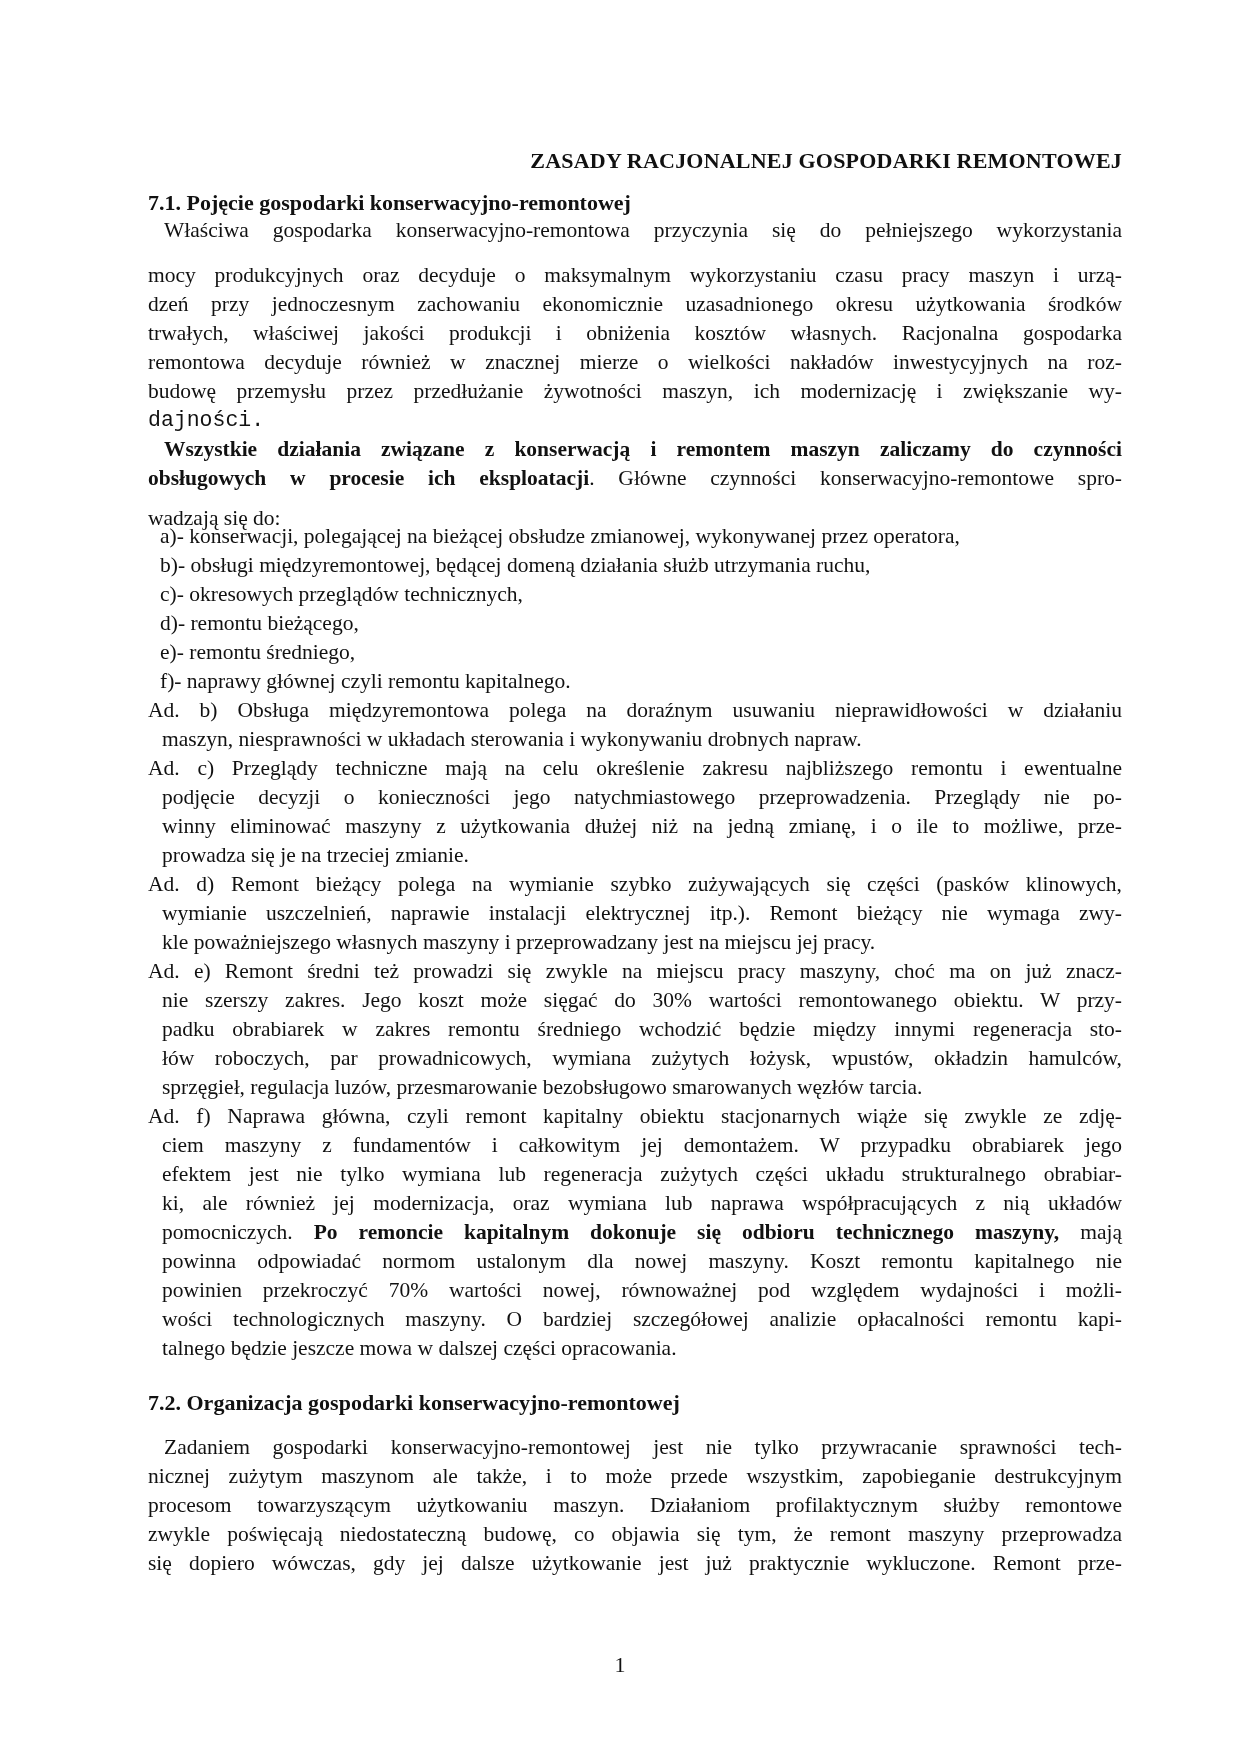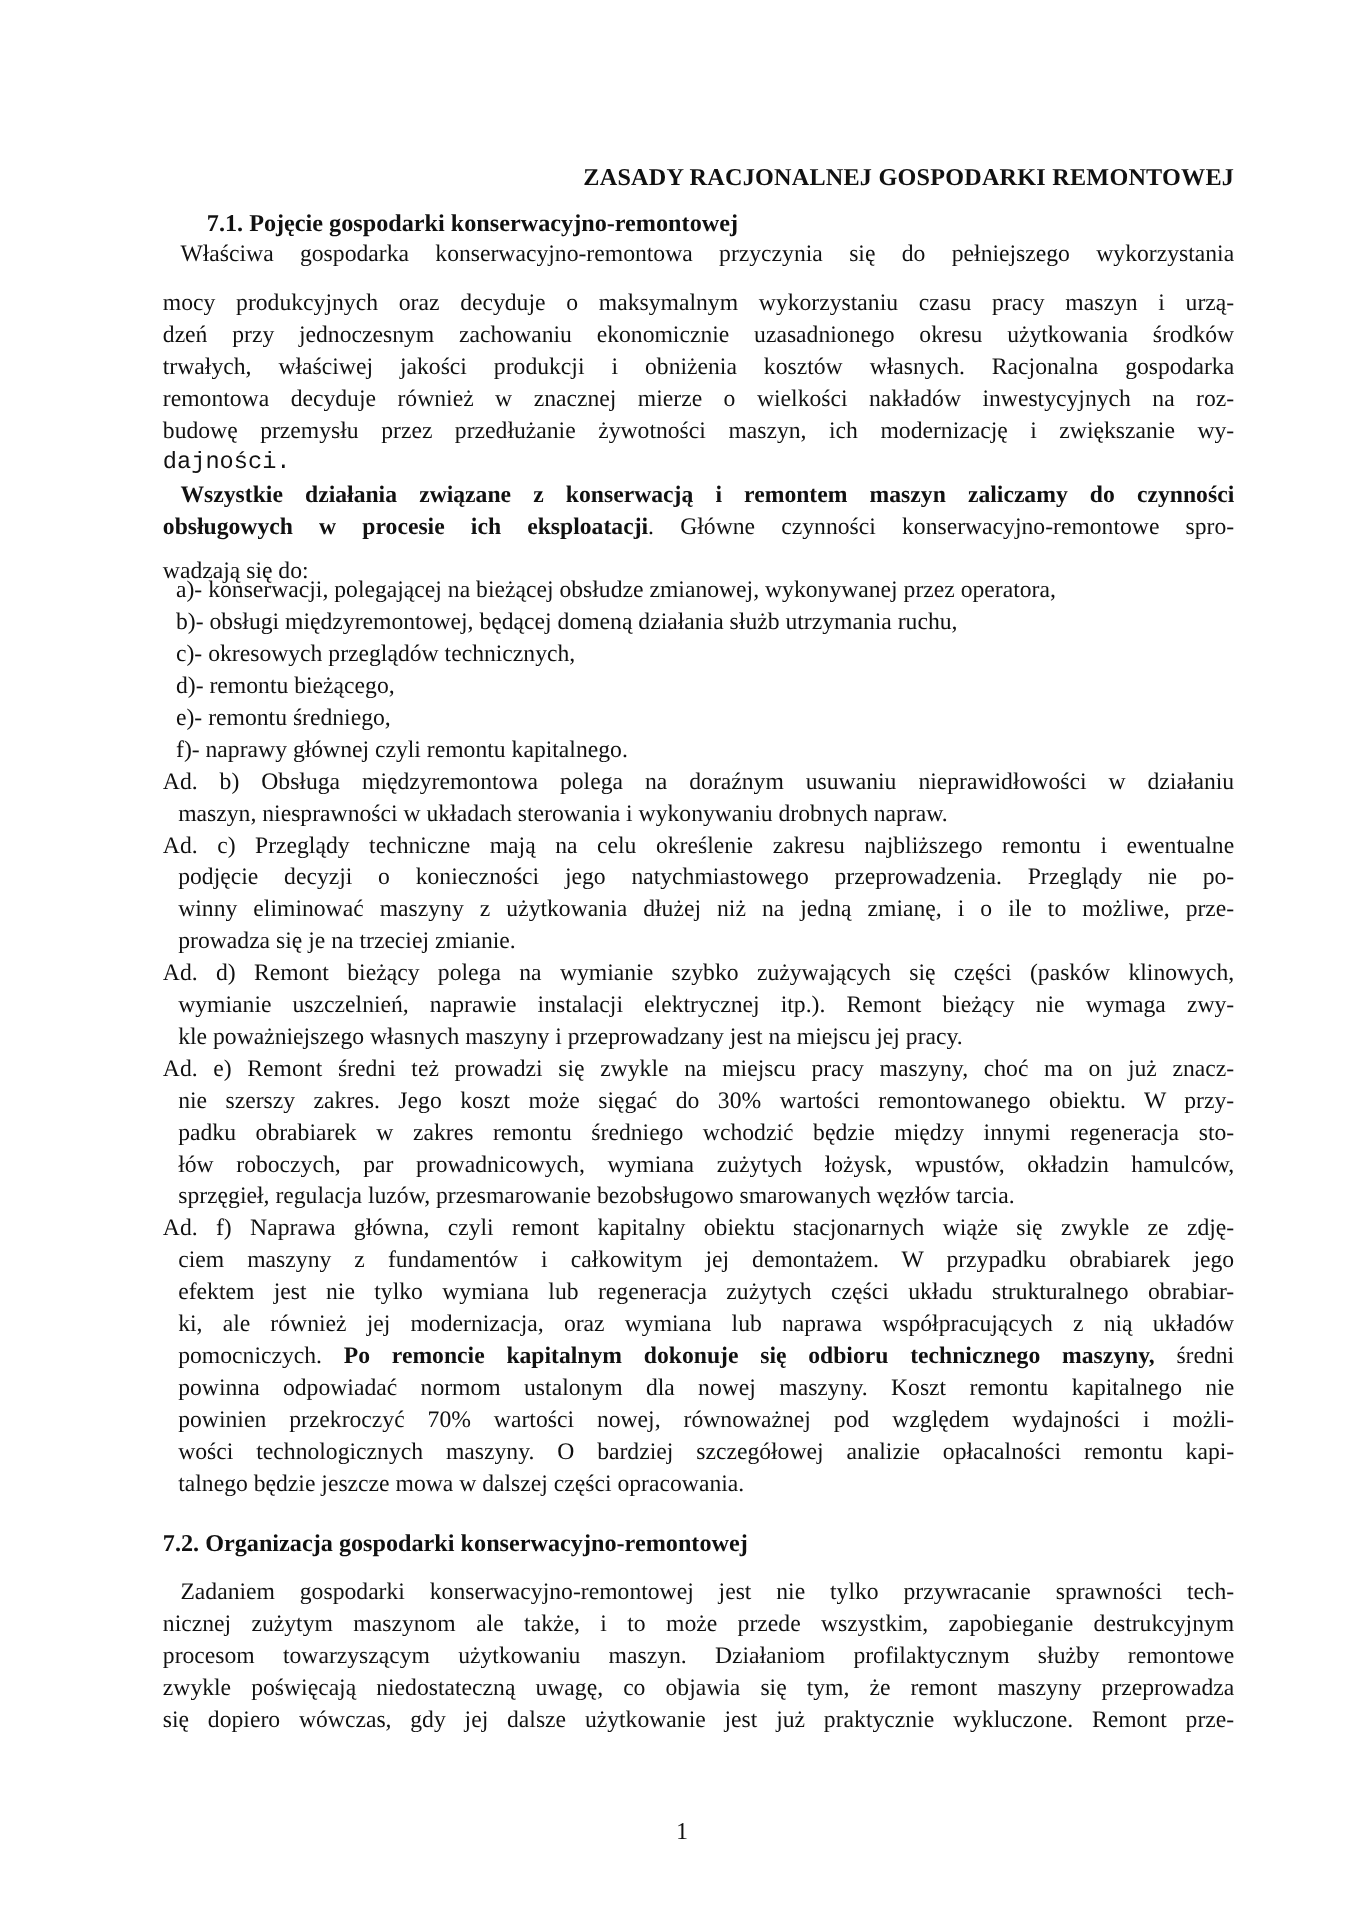--- a/index.html
+++ b/index.html
@@ -15,21 +15,21 @@
   .b { font-weight: bold; }
   .pagenum { position: absolute; left: 0; width: 1240px; top: 1652px; text-align: center; font-size: 22px; }
 </style>
 </head>
 <body>
 
 <div class="page">
 
   <div class="title" style="left:0;text-align:right;">ZASADY RACJONALNEJ GOSPODARKI REMONTOWEJ</div>
 
-  <div class="h2" style="top:190px;margin-left:40px;">7.1. Pojęcie gospodarki konserwacyjno-remontowej</div>
+  <div class="h2" style="top:190px;">7.1. Pojęcie gospodarki konserwacyjno-remontowej</div>
 
   <div class="line just" style="top:216px; left:16px; width:958px;">Właściwa gospodarka konserwacyjno-remontowa przyczynia się do pełniejszego wykorzystania</div>
   <div class="line just" style="top:261px;">mocy produkcyjnych oraz decyduje o maksymalnym wykorzystaniu czasu pracy maszyn i urzą-</div>
   <div class="line just" style="top:290px;">dzeń przy jednoczesnym zachowaniu ekonomicznie uzasadnionego okresu użytkowania środków</div>
   <div class="line just" style="top:319px;">trwałych, właściwej jakości produkcji i obniżenia kosztów własnych. Racjonalna gospodarka</div>
   <div class="line just" style="top:348px;">remontowa decyduje również w znacznej mierze o wielkości nakładów inwestycyjnych na roz-</div>
   <div class="line just" style="top:377px;">budowę przemysłu przez przedłużanie żywotności maszyn, ich modernizację i zwiększanie wy-</div>
   <div class="line" style="top:406px;font-family:Liberation Mono, monospace;">dajności.</div>
 
   <div class="line just b" style="top:435px; left:16px; width:958px;">Wszystkie działania związane z konserwacją i remontem maszyn zaliczamy do czynności</div>
@@ -58,28 +58,28 @@
   <div class="line just" style="top:957px;">Ad. e) Remont średni też prowadzi się zwykle na miejscu pracy maszyny, choć ma on już znacz-</div>
   <div class="line just" style="top:986px; left:14px; width:960px;">nie szerszy zakres. Jego koszt może sięgać do 30% wartości remontowanego obiektu. W przy-</div>
   <div class="line just" style="top:1015px; left:14px; width:960px;">padku obrabiarek w zakres remontu średniego wchodzić będzie między innymi regeneracja sto-</div>
   <div class="line just" style="top:1044px; left:14px; width:960px;">łów roboczych, par prowadnicowych, wymiana zużytych łożysk, wpustów, okładzin hamulców,</div>
   <div class="line" style="top:1073px; left:14px; width:960px;">sprzęgieł, regulacja luzów, przesmarowanie bezobsługowo smarowanych węzłów tarcia.</div>
 
   <div class="line just" style="top:1102px;">Ad. f) Naprawa główna, czyli remont kapitalny obiektu stacjonarnych wiąże się zwykle ze zdję-</div>
   <div class="line just" style="top:1131px; left:14px; width:960px;">ciem maszyny z fundamentów i całkowitym jej demontażem. W przypadku obrabiarek jego</div>
   <div class="line just" style="top:1160px; left:14px; width:960px;">efektem jest nie tylko wymiana lub regeneracja zużytych części układu strukturalnego obrabiar-</div>
   <div class="line just" style="top:1189px; left:14px; width:960px;">ki, ale również jej modernizacja, oraz wymiana lub naprawa współpracujących z nią układów</div>
-  <div class="line just" style="top:1218px; left:14px; width:960px;"><span>pomocniczych. </span><span class="b">Po remoncie kapitalnym dokonuje się odbioru technicznego maszyny,</span><span> średni</span></div>
+  <div class="line just" style="top:1218px; left:14px; width:960px;"><span>pomocniczych. </span><span class="b">Po remoncie kapitalnym dokonuje się odbioru technicznego maszyny,</span><span> mają</span></div>
   <div class="line just" style="top:1247px; left:14px; width:960px;">powinna odpowiadać normom ustalonym dla nowej maszyny. Koszt remontu kapitalnego nie</div>
   <div class="line just" style="top:1276px; left:14px; width:960px;">powinien przekroczyć 70% wartości nowej, równoważnej pod względem wydajności i możli-</div>
   <div class="line just" style="top:1305px; left:14px; width:960px;">wości technologicznych maszyny. O bardziej szczegółowej analizie opłacalności remontu kapi-</div>
   <div class="line" style="top:1334px; left:14px; width:960px;">talnego będzie jeszcze mowa w dalszej części opracowania.</div>
 
   <div class="h2" style="top:1390px;">7.2. Organizacja gospodarki konserwacyjno-remontowej</div>
 
   <div class="line just" style="top:1433px; left:16px; width:958px;">Zadaniem gospodarki konserwacyjno-remontowej jest nie tylko przywracanie sprawności tech-</div>
   <div class="line just" style="top:1462px;">nicznej zużytym maszynom ale także, i to może przede wszystkim, zapobieganie destrukcyjnym</div>
   <div class="line just" style="top:1491px;">procesom towarzyszącym użytkowaniu maszyn. Działaniom profilaktycznym służby remontowe</div>
-  <div class="line just" style="top:1520px;">zwykle poświęcają niedostateczną uwagę, co objawia się tym, że remont maszyny przeprowadza</div>
+  <div class="line just" style="top:1520px;">zwykle poświęcają niedostateczną budowę, co objawia się tym, że remont maszyny przeprowadza</div>
   <div class="line just" style="top:1549px;">się dopiero wówczas, gdy jej dalsze użytkowanie jest już praktycznie wykluczone. Remont prze-</div>
 </div>
 
 <div class="pagenum">1</div>
 
 </body></html>

